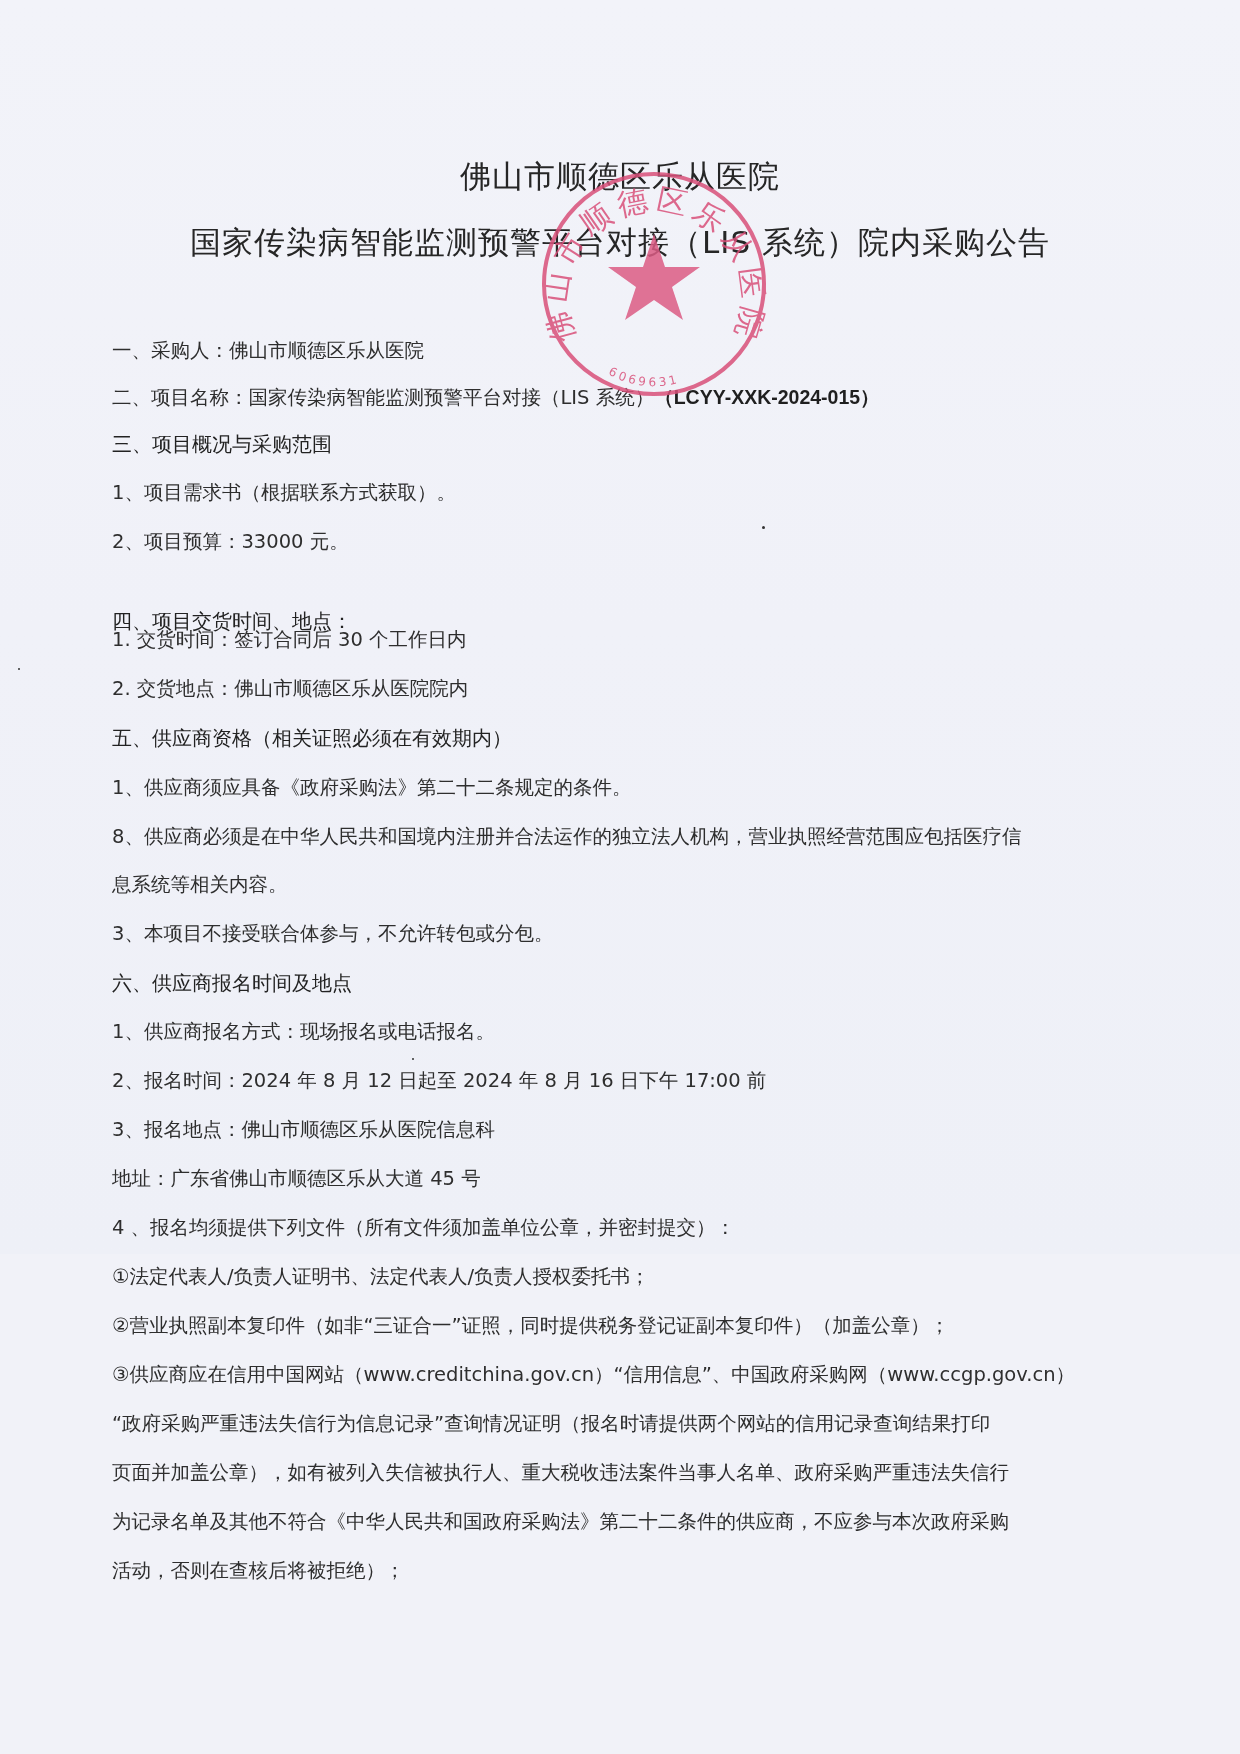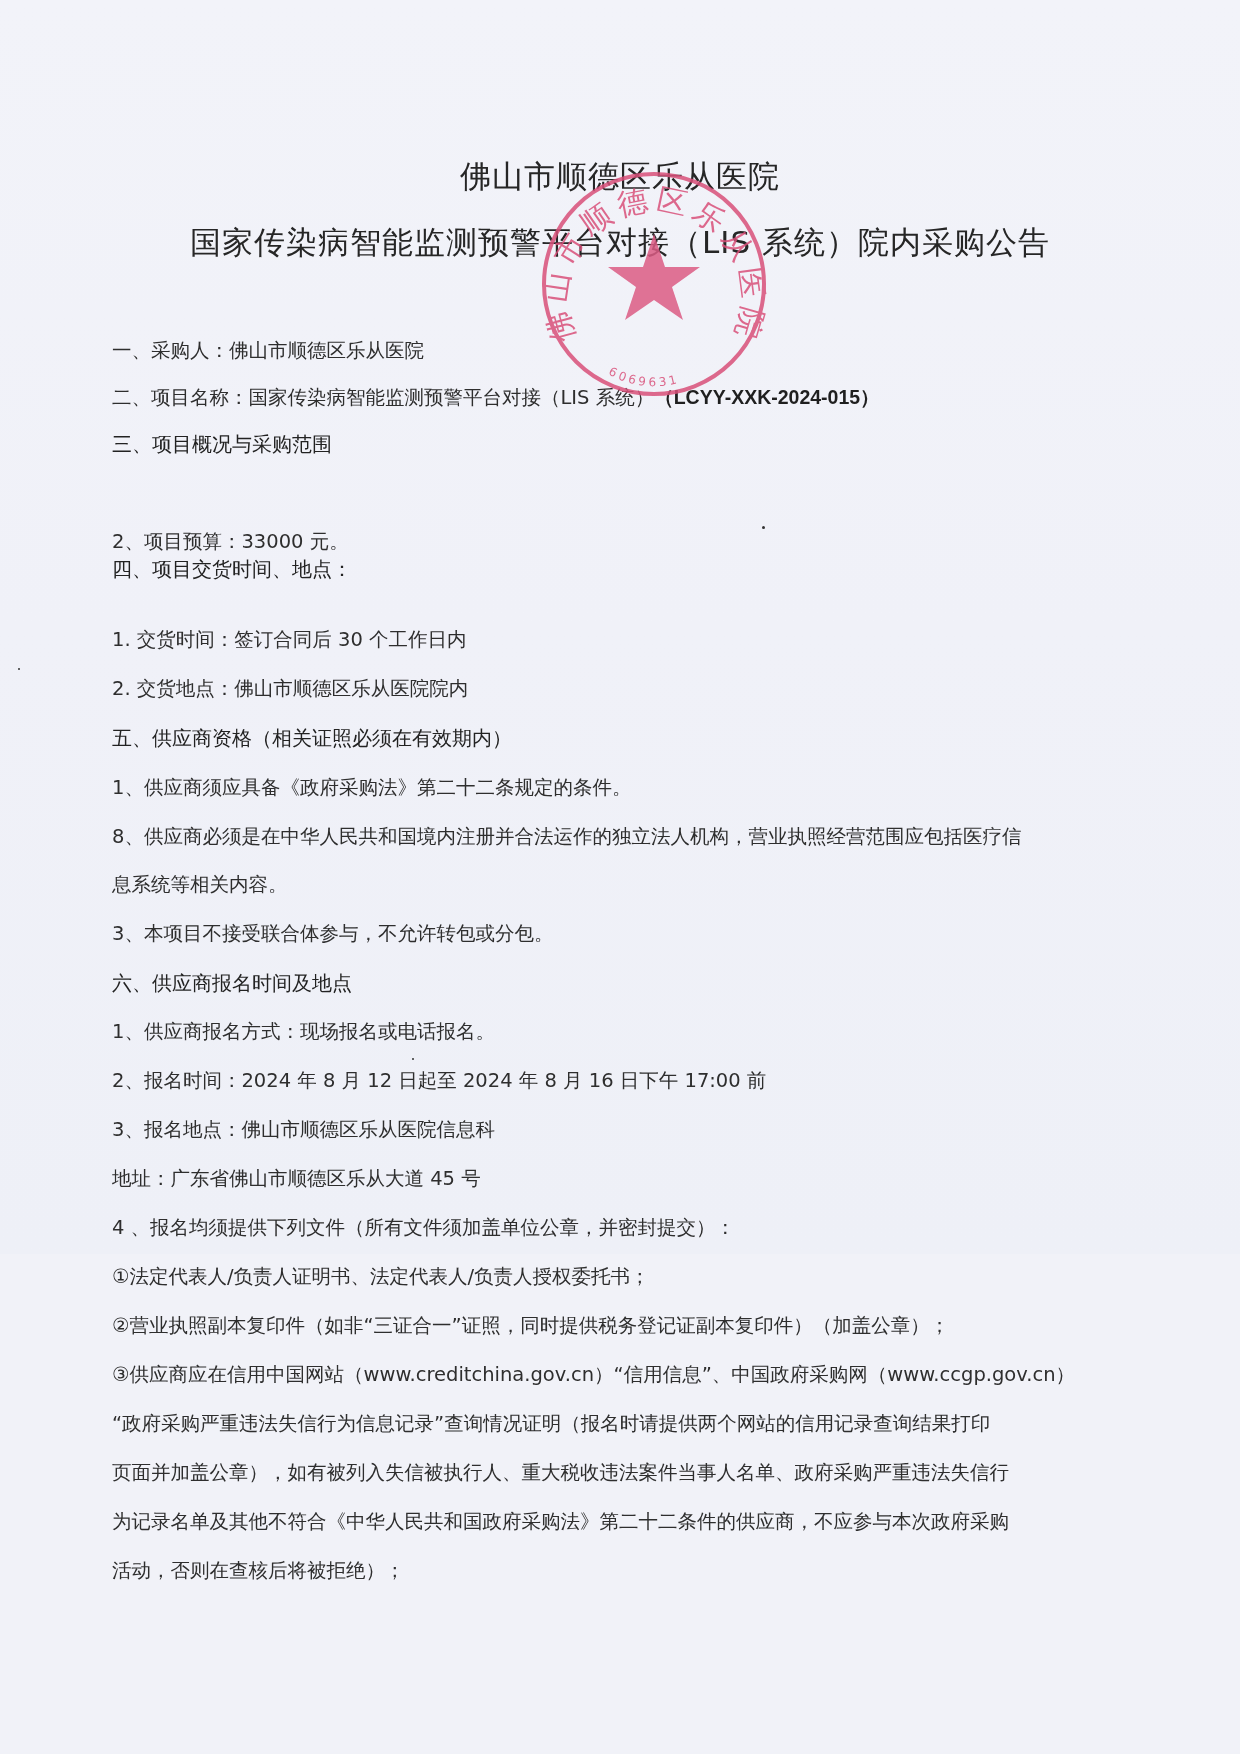--- a/index.html
+++ b/index.html
@@ -74,23 +74,24 @@
   <div class="title title1">佛山市顺德区乐从医院</div>
   <div class="title title2">国家传染病智能监测预警平台对接（LIS 系统）院内采购公告</div>
 
   <div class="line" style="top:338px;">一、采购人：佛山市顺德区乐从医院</div>
 
   <div class="line" style="top:384px;">
     <span>二、项目名称：国家传染病智能监测预警平台对接（LIS 系统）</span><span class="bold-code">（LCYY-XXK-2024-015）</span>
   </div>
 
   <div class="line heading" style="top:431px;">三、项目概况与采购范围</div>
+  <div class="line" style="top:480px;">1、项目需求书（根据联系方式获取）。</div>
   <div class="line" style="top:529px;">2、项目预算：33000 元。</div>
 
-  <div class="line heading" style="top:556px;">四、项目交货时间、地点：</div>
+  <div class="line heading" style="top:608px;">四、项目交货时间、地点：</div>
   <div class="line" style="top:627px;">1. 交货时间：签订合同后 30 个工作日内</div>
   <div class="line" style="top:676px;">2. 交货地点：佛山市顺德区乐从医院院内</div>
 
   <div class="line heading" style="top:725px;">五、供应商资格（相关证照必须在有效期内）</div>
   <div class="line" style="top:775px;">1、供应商须应具备《政府采购法》第二十二条规定的条件。</div>
   <div class="line" style="top:824px;">8、供应商必须是在中华人民共和国境内注册并合法运作的独立法人机构，营业执照经营范围应包括医疗信</div>
   <div class="line" style="top:872px;">息系统等相关内容。</div>
   <div class="line" style="top:921px;text-align:center;">3、本项目不接受联合体参与，不允许转包或分包。</div>
 
   <div class="line heading" style="top:970px;">六、供应商报名时间及地点</div>

